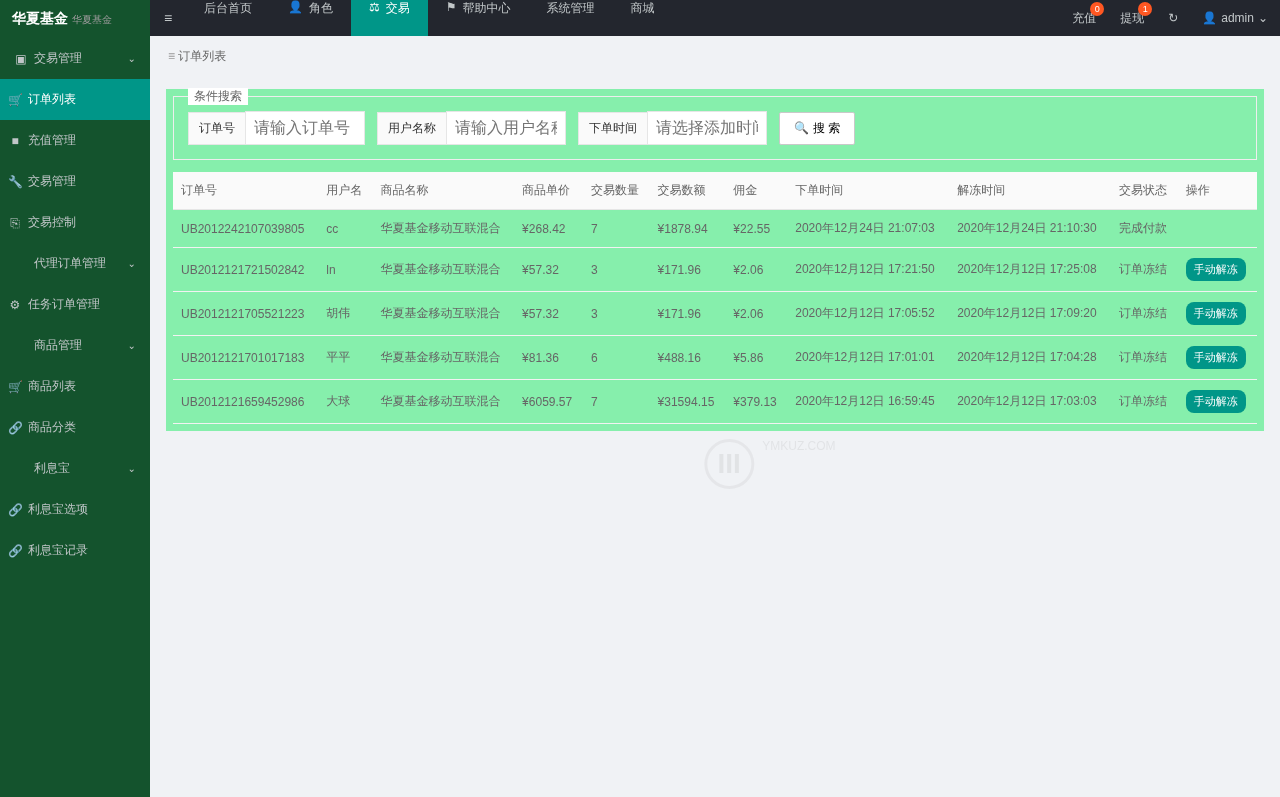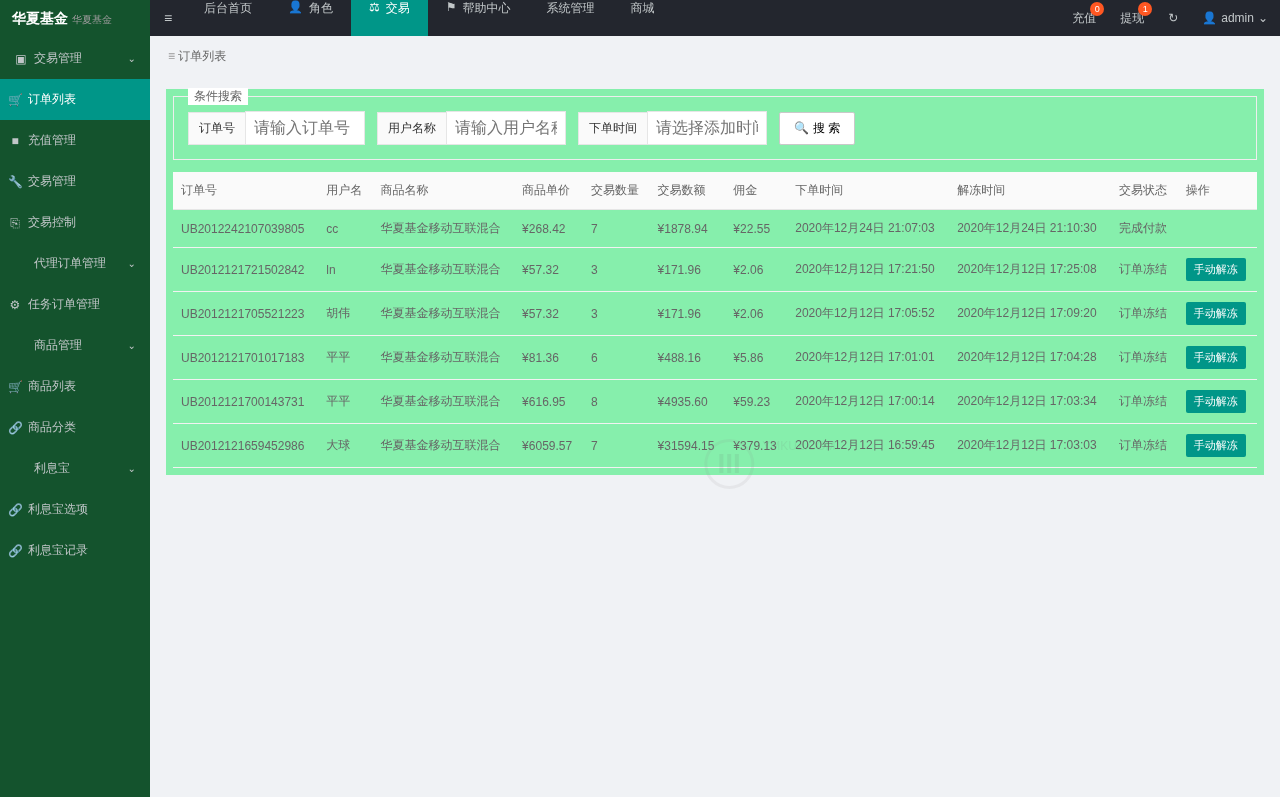--- a/index.html
+++ b/index.html
@@ -26,21 +26,21 @@
 .breadcrumb{padding:12px 18px;color:#666;font-size:12px}
 .breadcrumb::before{content:"≡ ";color:#999}
 .panel{background:#86efac;margin:12px 16px;padding:7px}
 .search-box{border:1px solid #eee;padding:14px;position:relative;margin-bottom:12px}
 .search-legend{position:absolute;top:-9px;left:14px;background:#fff;padding:0 6px;font-size:12px;color:#666}
 .search-row{display:flex;gap:12px;align-items:center;flex-wrap:wrap}
 .form-group{display:flex;align-items:center}
 .form-label{background:#fafafa;border:1px solid #e6e6e6;border-right:none;padding:7px 10px;font-size:12px;color:#333}
 .form-input{border:1px solid #e6e6e6;padding:7px 8px;font-size:16px;width:120px;outline:none}
 .btn{border:1px solid #c9c9c9;background:#fff;padding:7px 14px;font-size:12px;cursor:pointer;display:inline-flex;align-items:center;gap:4px;border-radius:2px}
-.btn-action{background:#009688;color:#fff;border:none;padding:4px 8px;font-size:11px;border-radius:2px;cursor:pointer}
+.btn-action{background:#009688;color:#fff;border:none;padding:4px 8px;font-size:11px;border-radius:8px;cursor:pointer}
 table{width:100%;border-collapse:collapse}
 th{text-align:left;padding:10px 8px;font-size:12px;font-weight:normal;color:#666;border-bottom:1px solid #e6e6e6;background:#fafafa}
 td{padding:10px 8px;font-size:12px;color:#666;border-bottom:1px solid #f2f2f2}
 .watermark{position:absolute;top:350px;left:55%;transform:translateX(-50%);opacity:0.1;font-size:28px;color:#666;pointer-events:none;display:flex;align-items:flex-start;gap:8px}
 .wm-circle{width:50px;height:50px;border:3px solid #888;border-radius:50%;display:flex;align-items:center;justify-content:center;font-weight:bold}
 </style>
 </head>
 <body>
 
 <div class="layout">
@@ -244,33 +244,20 @@
                 <td>¥81.36</td>
                 <td>6</td>
                 <td>¥488.16</td>
                 <td>¥5.86</td>
                 <td>2020年12月12日 17:01:01</td>
                 <td>2020年12月12日 17:04:28</td>
                 <td>订单冻结</td>
                 <td><button class="btn-action">手动解冻</button></td>
               </tr>
               <tr>
-                <td>UB2012121700143731</td>
-                <td>平平</td>
-                <td>华夏基金移动互联混合</td>
-                <td>¥616.95</td>
-                <td>8</td>
-                <td>¥4935.60</td>
-                <td>¥59.23</td>
-                <td>2020年12月12日 17:00:14</td>
-                <td>2020年12月12日 17:03:34</td>
-                <td>订单冻结</td>
-                <td><button class="btn-action">手动解冻</button></td>
-              </tr>
-              <tr>
                 <td>UB2012121659452986</td>
                 <td>大球</td>
                 <td>华夏基金移动互联混合</td>
                 <td>¥6059.57</td>
                 <td>7</td>
                 <td>¥31594.15</td>
                 <td>¥379.13</td>
                 <td>2020年12月12日 16:59:45</td>
                 <td>2020年12月12日 17:03:03</td>
                 <td>订单冻结</td>

